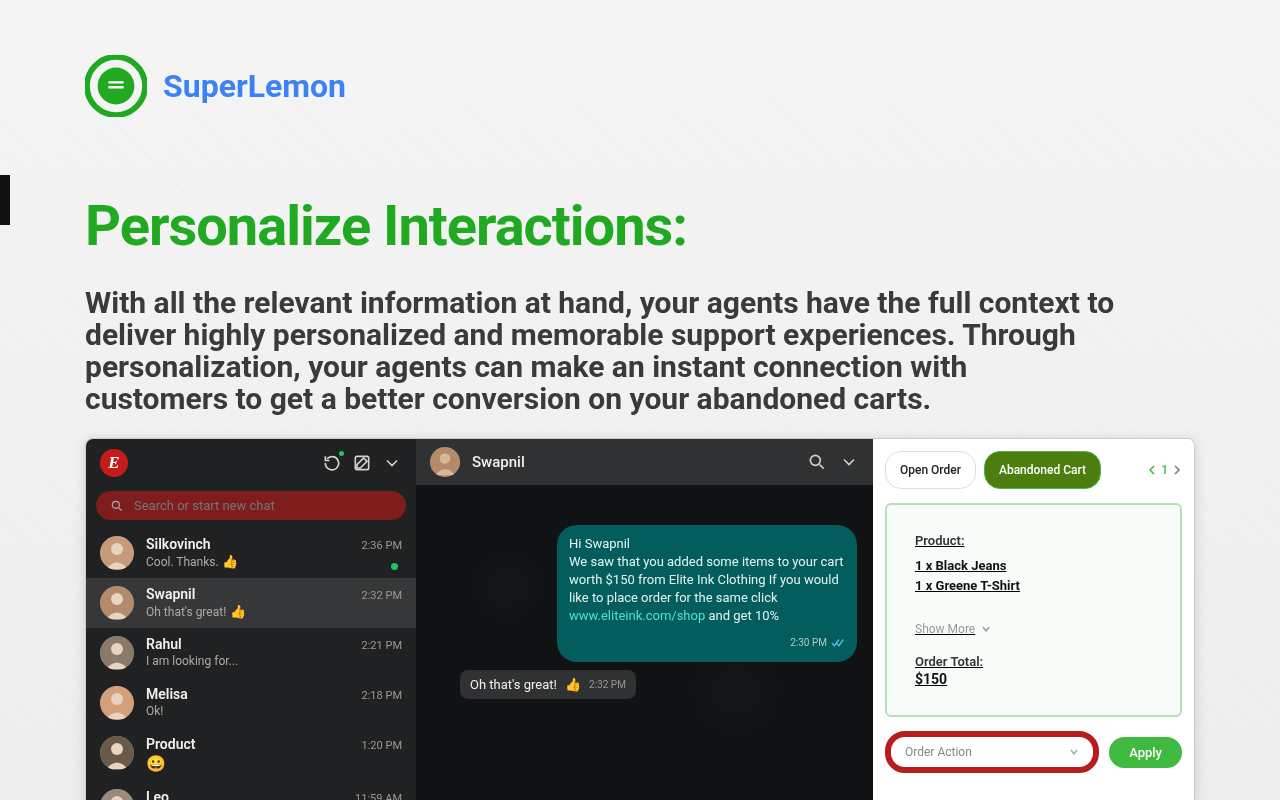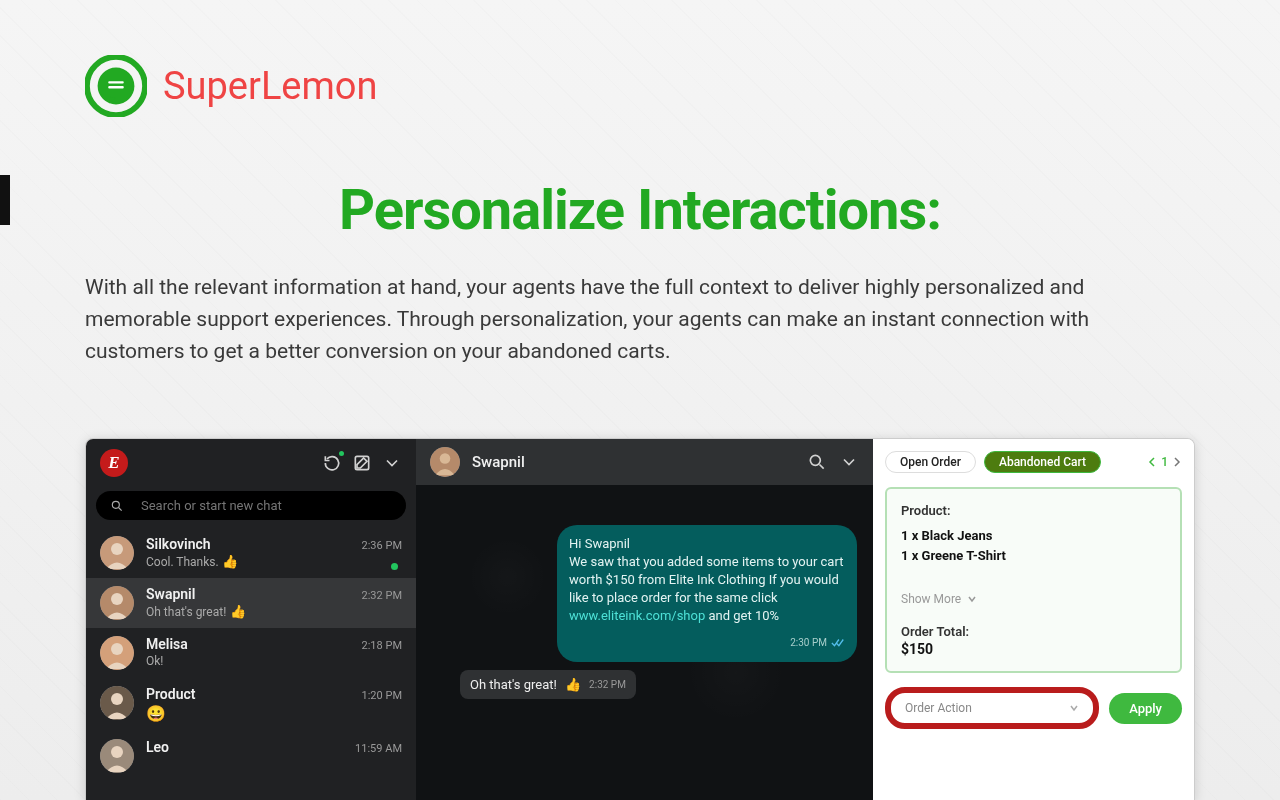--- a/index.html
+++ b/index.html
@@ -3,34 +3,34 @@
 <meta charset="utf-8">
 <style>
 * { margin: 0; padding: 0; box-sizing: border-box; font-family: -apple-system, BlinkMacSystemFont, 'Segoe UI', Roboto, sans-serif; }
 html, body { width: 1280px; height: 800px; overflow: hidden; }
 body { background: linear-gradient(180deg, #f5f5f5 0%, #ededed 100%); position: relative; }
 body::before { content: ''; position: absolute; inset: 0; background-image: repeating-linear-gradient(45deg, rgba(0,0,0,0.01) 0px, rgba(0,0,0,0.01) 1px, transparent 1px, transparent 20px); pointer-events: none; }
 .left-tab { position: absolute; left: 0; top: 175px; width: 10px; height: 50px; background: #111; }
 .page { padding: 55px 85px 0 85px; position: relative; }
 .logo-row { display: flex; align-items: center; gap: 16px; }
 .logo-svg { width: 62px; height: 62px; }
-.logo-text { font-size: 38px; font-weight: 400; color: #ef4444; }
-.headline { margin-top: 60px; font-size: 56px; font-weight: 700; color: #22a922; letter-spacing: -1px; text-align: center; }
-.description { margin-top: 28px; font-size: 21px; line-height: 32px; color: #3a3a3a; max-width: 1030px; }
+.logo-text { font-size: 32px; font-weight: 700; color: #3b82f6; }
+.headline { margin-top: 76px; font-size: 56px; font-weight: 700; color: #22a922; letter-spacing: -1px; }
+.description { margin-top: 28px; font-size: 30px; line-height: 32px; color: #3a3a3a; max-width: 1030px; font-weight: bold; }
 .app-window { position: absolute; left: 85px; right: 85px; top: 438px; height: 362px; background: #fff; border-radius: 8px 8px 0 0; overflow: hidden; box-shadow: 0 2px 12px rgba(0,0,0,0.15); display: grid; grid-template-columns: 330px 457px 1fr; border: 1px solid #ccc; border-bottom: none; }
 
 
 .sidebar { background: #202123; color: #fff; display: flex; flex-direction: column; }
 .sb-header { display: flex; align-items: center; padding: 10px 14px; gap: 10px; }
 .app-badge { width: 28px; height: 28px; border-radius: 50%; background: #c41b1b; color: #fff; display: flex; align-items: center; justify-content: center; font-style: italic; font-weight: 700; font-size: 17px; font-family: Georgia, serif; }
 .sb-header .spacer { flex: 1; }
 .header-icon { width: 20px; height: 20px; color: #d1d1d1; display: flex; align-items: center; justify-content: center; position: relative; }
 .refresh-dot { position: absolute; top: -2px; right: -2px; width: 5px; height: 5px; border-radius: 50%; background: #22c55e; }
 .search-row { padding: 4px 10px 8px 10px; }
-.search-box { display: flex; align-items: center; gap: 17px; background: #000000; border-radius: 22px; padding: 7px 14px; }
+.search-box { display: flex; align-items: center; gap: 10px; background: #7f1d1d; border-radius: 22px; padding: 7px 14px; }
 .search-box input { background: transparent; border: none; color: #aaa; font-size: 13px; flex: 1; outline: none; }
 .chat-list { flex: 1; overflow: hidden; }
 .chat-item { display: flex; align-items: flex-start; gap: 12px; padding: 8px 14px; cursor: pointer; position: relative; }
 .chat-item.active { background: #363739; }
 .avatar { width: 34px; height: 34px; border-radius: 50%; background: #8a8a8a; flex-shrink: 0; display: flex; align-items: center; justify-content: center; font-size: 16px; color: #fff; overflow: hidden; }
 .avatar svg { width: 100%; height: 100%; }
 .chat-info { flex: 1; min-width: 0; }
 .chat-top { display: flex; justify-content: space-between; align-items: baseline; }
 .chat-name { font-size: 14px; font-weight: 600; color: #f0f0f0; }
 .chat-time { font-size: 11px; color: #999; }
@@ -47,29 +47,29 @@
 .msg-outgoing { align-self: flex-end; background: #045d5d; color: #e3f3f2; border-radius: 20px; padding: 10px 12px; max-width: 300px; font-size: 13px; line-height: 18px; position: relative; }
 .msg-outgoing .link { color: #4de0d6; }
 .msg-meta { display: flex; justify-content: flex-end; align-items: center; gap: 4px; margin-top: 9px; font-size: 10px; color: #a8cecb; }
 .msg-meta svg { width: 14px; height: 10px; }
 .msg-incoming { align-self: flex-start; background: #2f3133; color: #eee; border-radius: 8px; padding: 7px 10px; font-size: 13px; display: flex; align-items: center; gap: 8px; margin-left: 28px; }
 .msg-incoming .inc-time { font-size: 10px; color: #999; }
 
 
 .details { background: #fff; padding: 12px 12px; display: flex; flex-direction: column; gap: 14px; }
 .details-header { display: flex; align-items: center; gap: 8px; }
-.pill { padding: 3px 14px; border-radius: 16px; font-size: 12px; font-weight: 500; border: 1px solid #ddd; cursor: pointer; }
+.pill { padding: 11px 14px; border-radius: 16px; font-size: 12px; font-weight: 500; border: 1px solid #ddd; cursor: pointer; }
 .pill.open-order { background: #fff; color: #222; }
 .pill.abandoned { background: #4d7c0f; color: #fff; border-color: #3fb93f; }
 .pager { margin-left: auto; display: flex; align-items: center; gap: 4px; font-size: 12px; color: #3fb93f; }
 .pager .page-num { color: #3fb93f; font-weight: 500; }
 .pager svg { width: 10px; height: 10px; }
 .pager .prev-chev { color: #3fb93f; }
 .pager .next-chev { color: #777; }
-.order-card { border: 2px solid #b5e0b5; border-radius: 6px; padding: 14px; background: #f8fcf8; }
+.order-card { border: 2px solid #b5e0b5; border-radius: 6px; padding: 28px; background: #f8fcf8; text-decoration: underline; }
 .order-label { font-size: 13px; font-weight: 600; color: #333; margin-bottom: 8px; }
 .product-line { font-size: 13px; font-weight: 700; color: #111; line-height: 20px; }
 .show-more { margin-top: 26px; font-size: 12px; color: #999; display: flex; align-items: center; gap: 6px; cursor: pointer; }
 .total-section { margin-top: 18px; }
 .total-label { font-size: 13px; font-weight: 600; color: #333; }
 .total-value { font-size: 14px; font-weight: 700; color: #111; margin-top: 2px; }
 .actions-row { display: flex; gap: 10px; align-items: center; }
 .order-action-select { flex: 1; border: 6px solid #b91c1c; border-radius: 20px; padding: 8px 14px; font-size: 12px; color: #888; display: flex; align-items: center; justify-content: space-between; cursor: pointer; background: #fff; }
 .apply-btn { background: #3fb93f; color: #fff; border: none; border-radius: 20px; padding: 8px 20px; font-size: 13px; font-weight: 500; cursor: pointer; }
 .thumb { font-size: 13px; }
@@ -166,20 +166,38 @@
             </div>
             <div class="chat-preview">
               <span>Oh that's great!</span>
               <span class="thumb">👍</span>
             </div>
           </div>
         </div>
         <div class="chat-item">
           <div class="avatar">
             <svg viewBox="0 0 34 34">
+              <circle cx="17" cy="17" r="17" fill="#8a7a6a"></circle>
+              <circle cx="17" cy="13" r="6" fill="#e8d4c0"></circle>
+              <path d="M6 33 q11 -13 22 0" fill="#e8d4c0"></path>
+            </svg>
+          </div>
+          <div class="chat-info">
+            <div class="chat-top">
+              <span class="chat-name">Rahul</span>
+              <span class="chat-time">2:21 PM</span>
+            </div>
+            <div class="chat-preview">
+              <span>I am looking for...</span>
+            </div>
+          </div>
+        </div>
+        <div class="chat-item">
+          <div class="avatar">
+            <svg viewBox="0 0 34 34">
               <circle cx="17" cy="17" r="17" fill="#d4a07a"></circle>
               <circle cx="17" cy="13" r="6" fill="#e8d4c0"></circle>
               <path d="M6 33 q11 -13 22 0" fill="#e8d4c0"></path>
             </svg>
           </div>
           <div class="chat-info">
             <div class="chat-top">
               <span class="chat-name">Melisa</span>
               <span class="chat-time">2:18 PM</span>
             </div>

